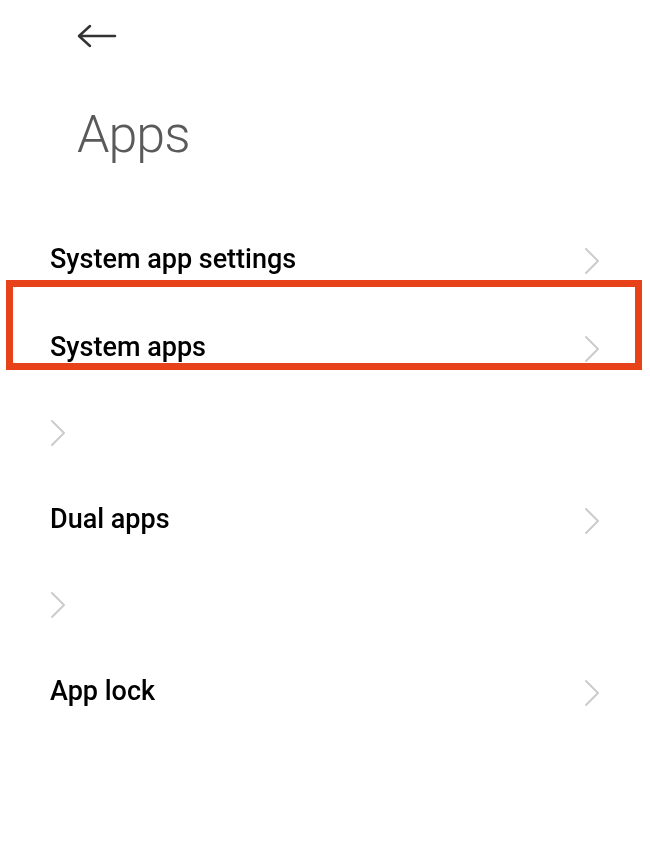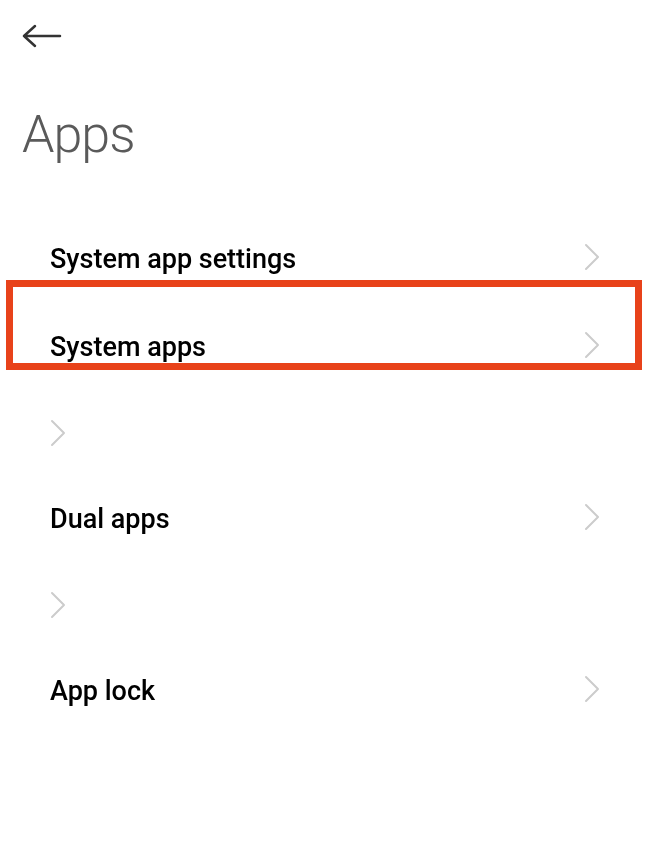--- a/index.html
+++ b/index.html
@@ -8,40 +8,40 @@
       box-sizing: border-box;
     }
     body {
       width: 650px;
       height: 858px;
       background: #ffffff;
       font-family: -apple-system, BlinkMacSystemFont, "Segoe UI", Roboto, Helvetica, Arial, sans-serif;
       position: relative;
     }
     .header {
-      padding: 20px 50px 0 22px;
+      padding: 20px 50px 0 77px;
     }
     .back-button {
       cursor: pointer;
       display: inline-block;
       padding: 4px 0;
     }
     .page-title {
       font-size: 52px;
       font-weight: 300;
       color: #5a5a5a;
       margin-top: 48px;
       letter-spacing: -1px;
     }
     .list {
       margin-top: 50px;
     }
     .list-item {
       display: flex;
-      align-items: flex-start;
+      align-items: flex-end;
       justify-content: space-between;
       padding: 28px 50px;
       cursor: pointer;
     }
     .list-item-label {
       font-size: 27px;
       font-weight: 500;
       color: #000000;
     }
     .chevron {

